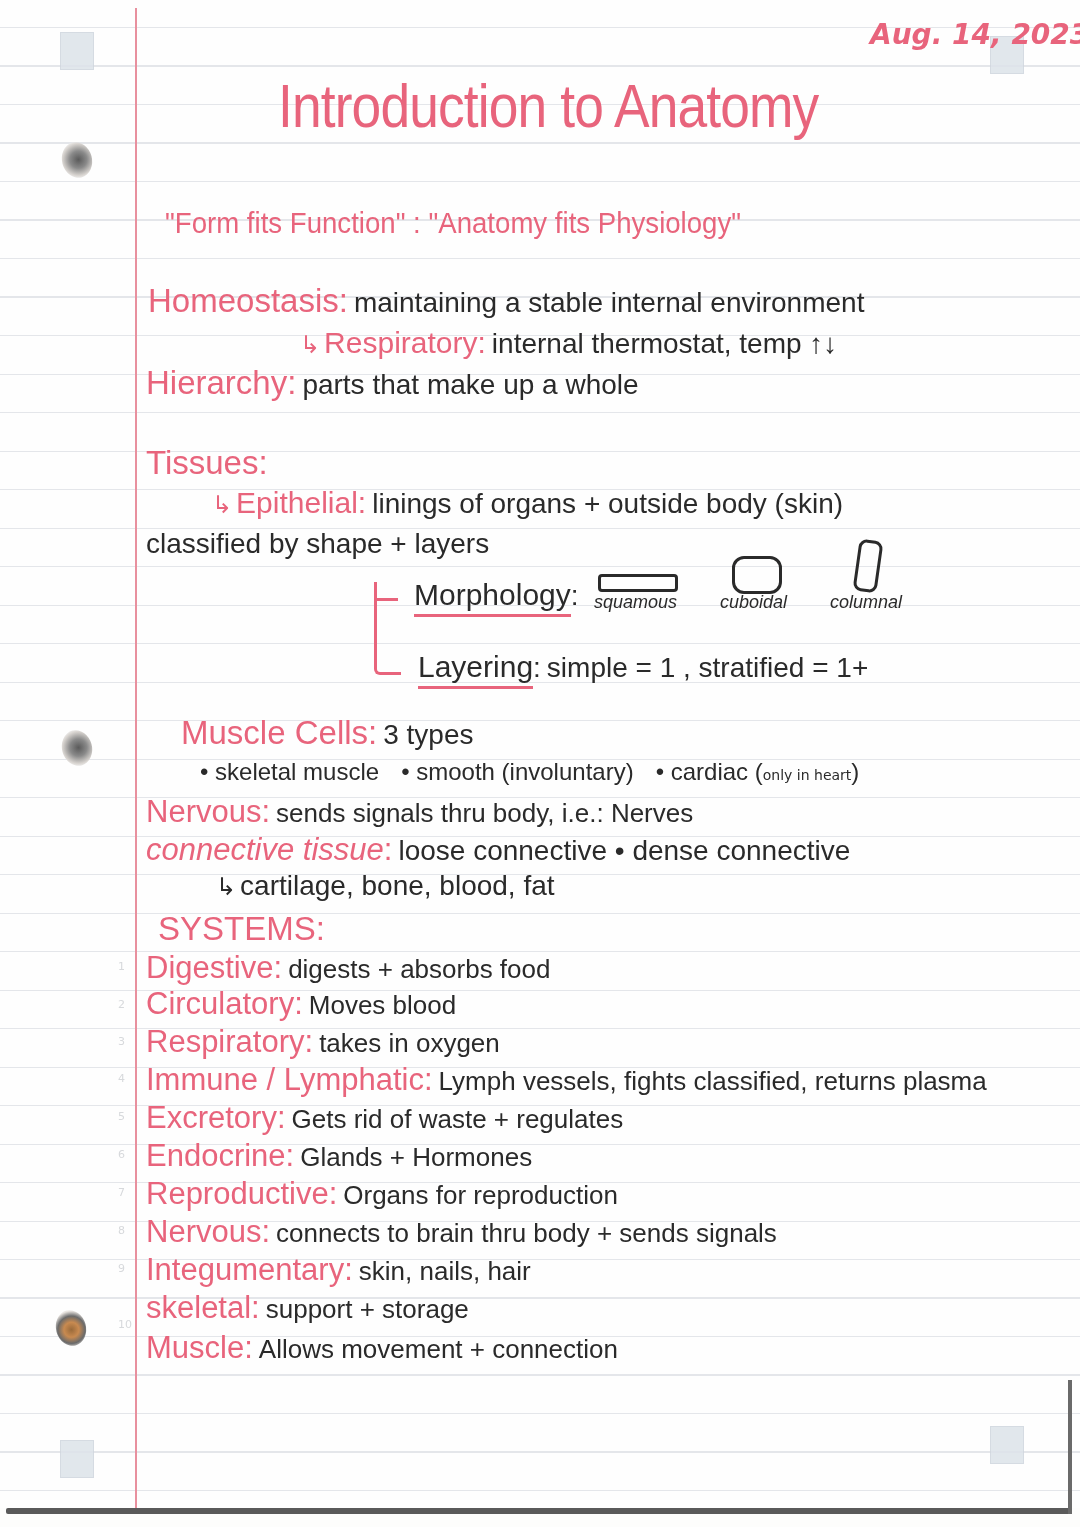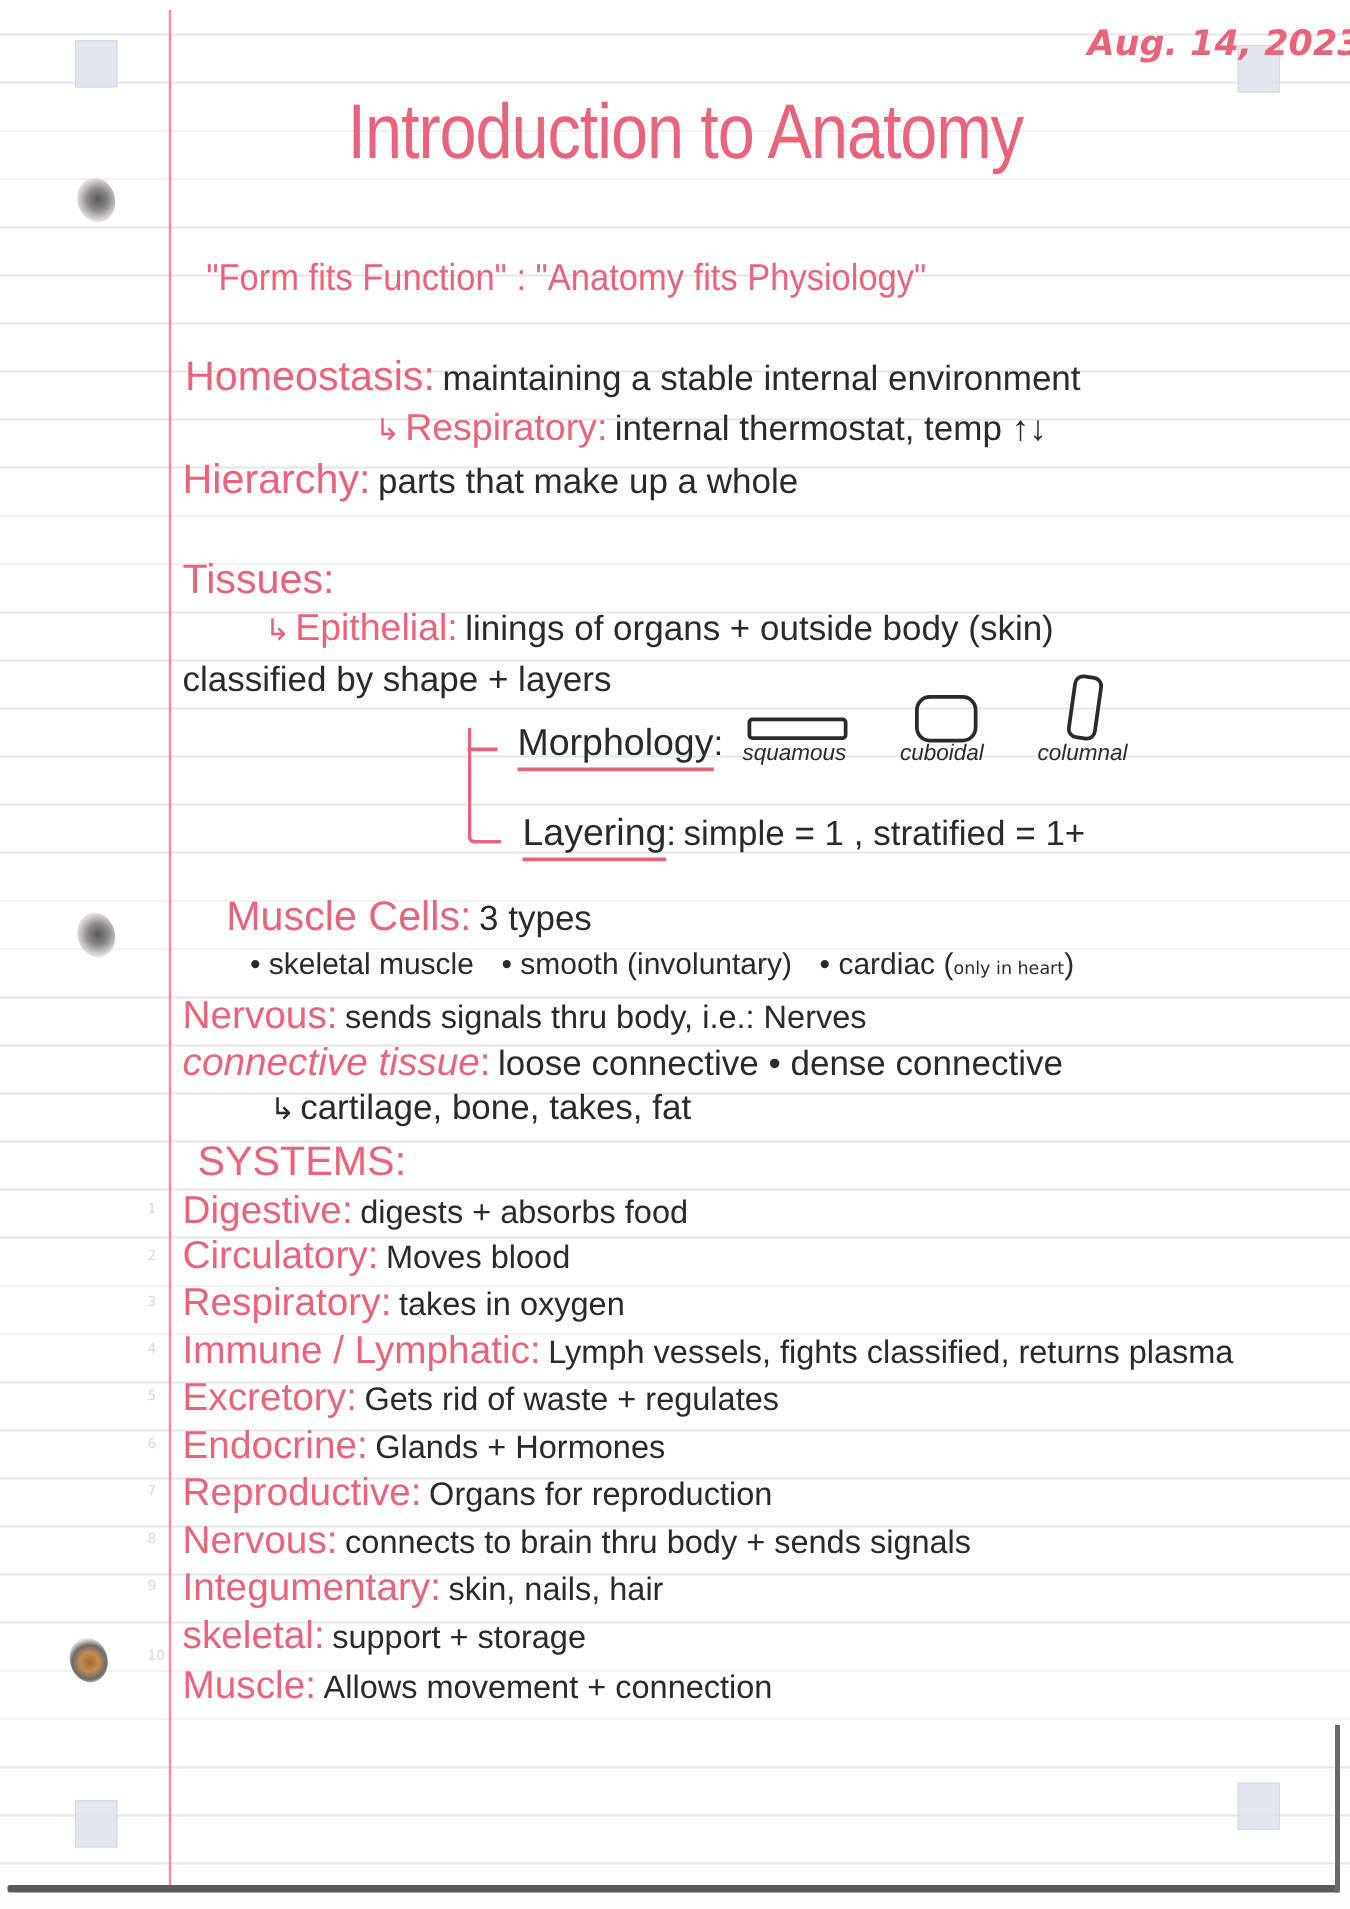--- a/index.html
+++ b/index.html
@@ -179,21 +179,21 @@
     <span class="ink desc" style="font-style:normal; font-size:26px;">sends signals thru body, i.e.: Nerves</span>
   </div>
 
   <div class="line" style="left:146px; top:832px;">
     <span class="pink term" style="font-size:31px; font-style:italic;">connective tissue</span>
     <span class="pink term sep" style="font-size:31px;">:</span>
     <span class="ink desc">loose connective • dense connective</span>
   </div>
   <div class="line" style="left:216px; top:870px;">
     <span class="ink arrow-sub">↳</span>
-    <span class="ink desc">cartilage, bone, takes, fat</span>
+    <span class="ink desc">cartilage, bone, blood, fat</span>
   </div>
 
   <div class="abs pink term" style="left:158px; top:910px;">SYSTEMS:</div>
 
   <div class="line" style="left:146px; top:950px;">
     <span class="pink term" style="font-size:31px;">Digestive</span>
       <span class="pink term sep" style="font-size:31px;">:</span>
     <span class="ink desc" style="font-size:26px;">digests + absorbs food</span>
   </div>
   <div class="line" style="left:146px; top:986px;">

